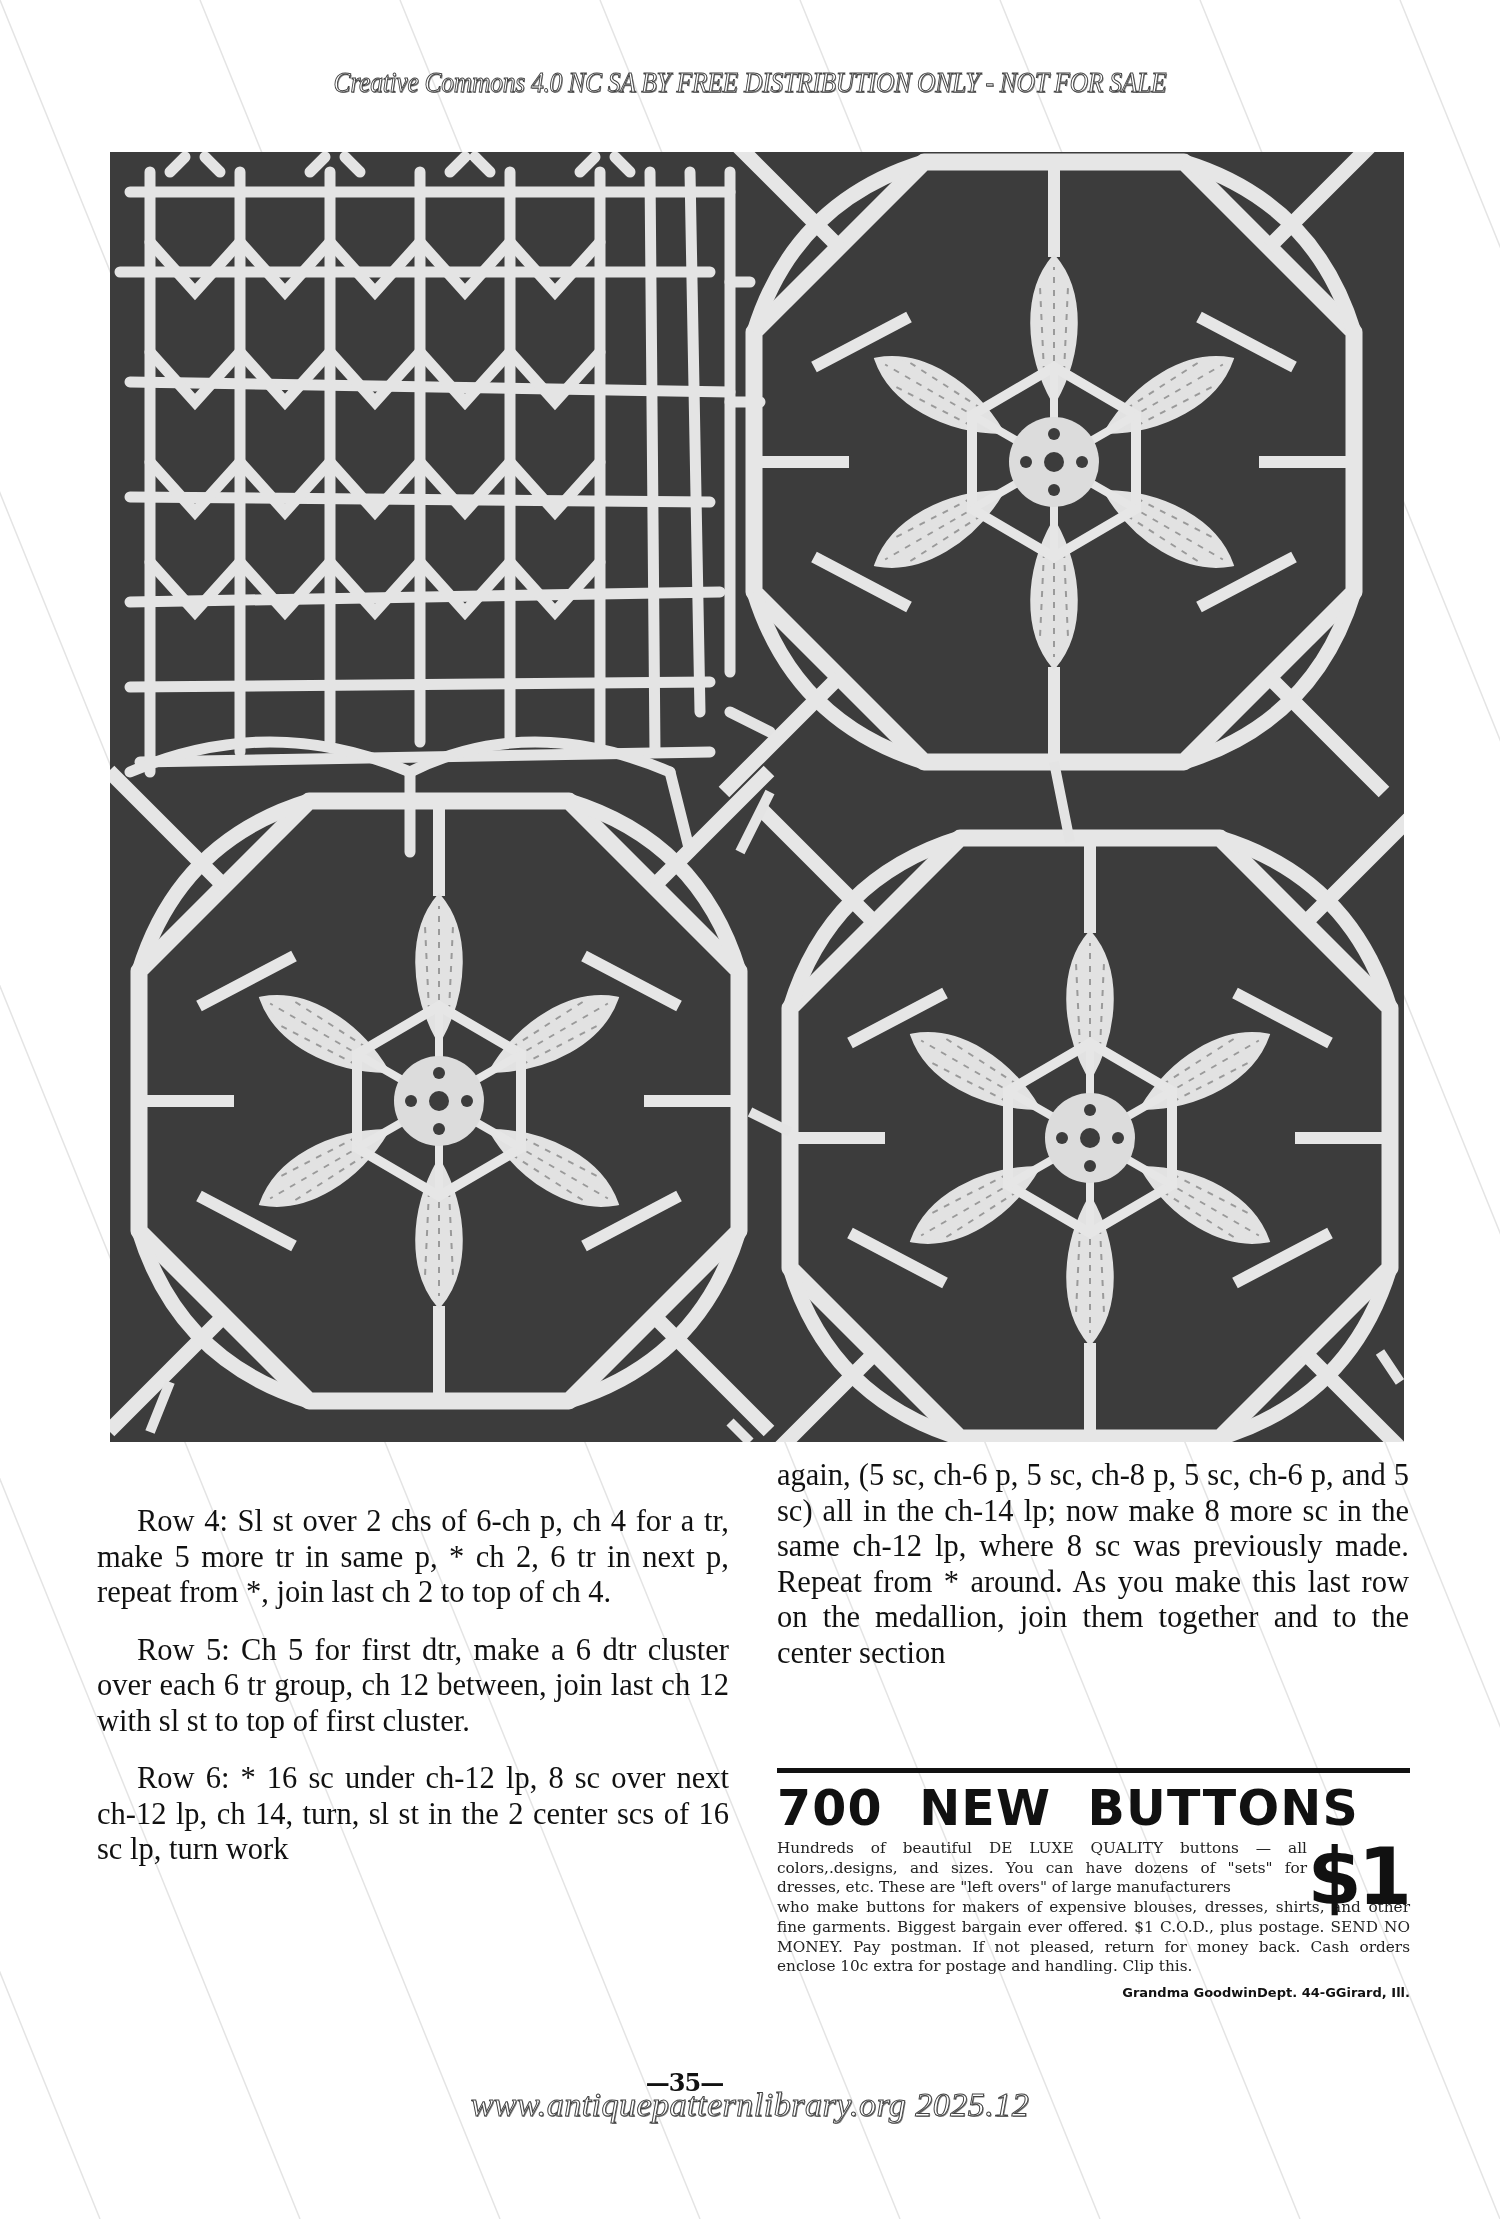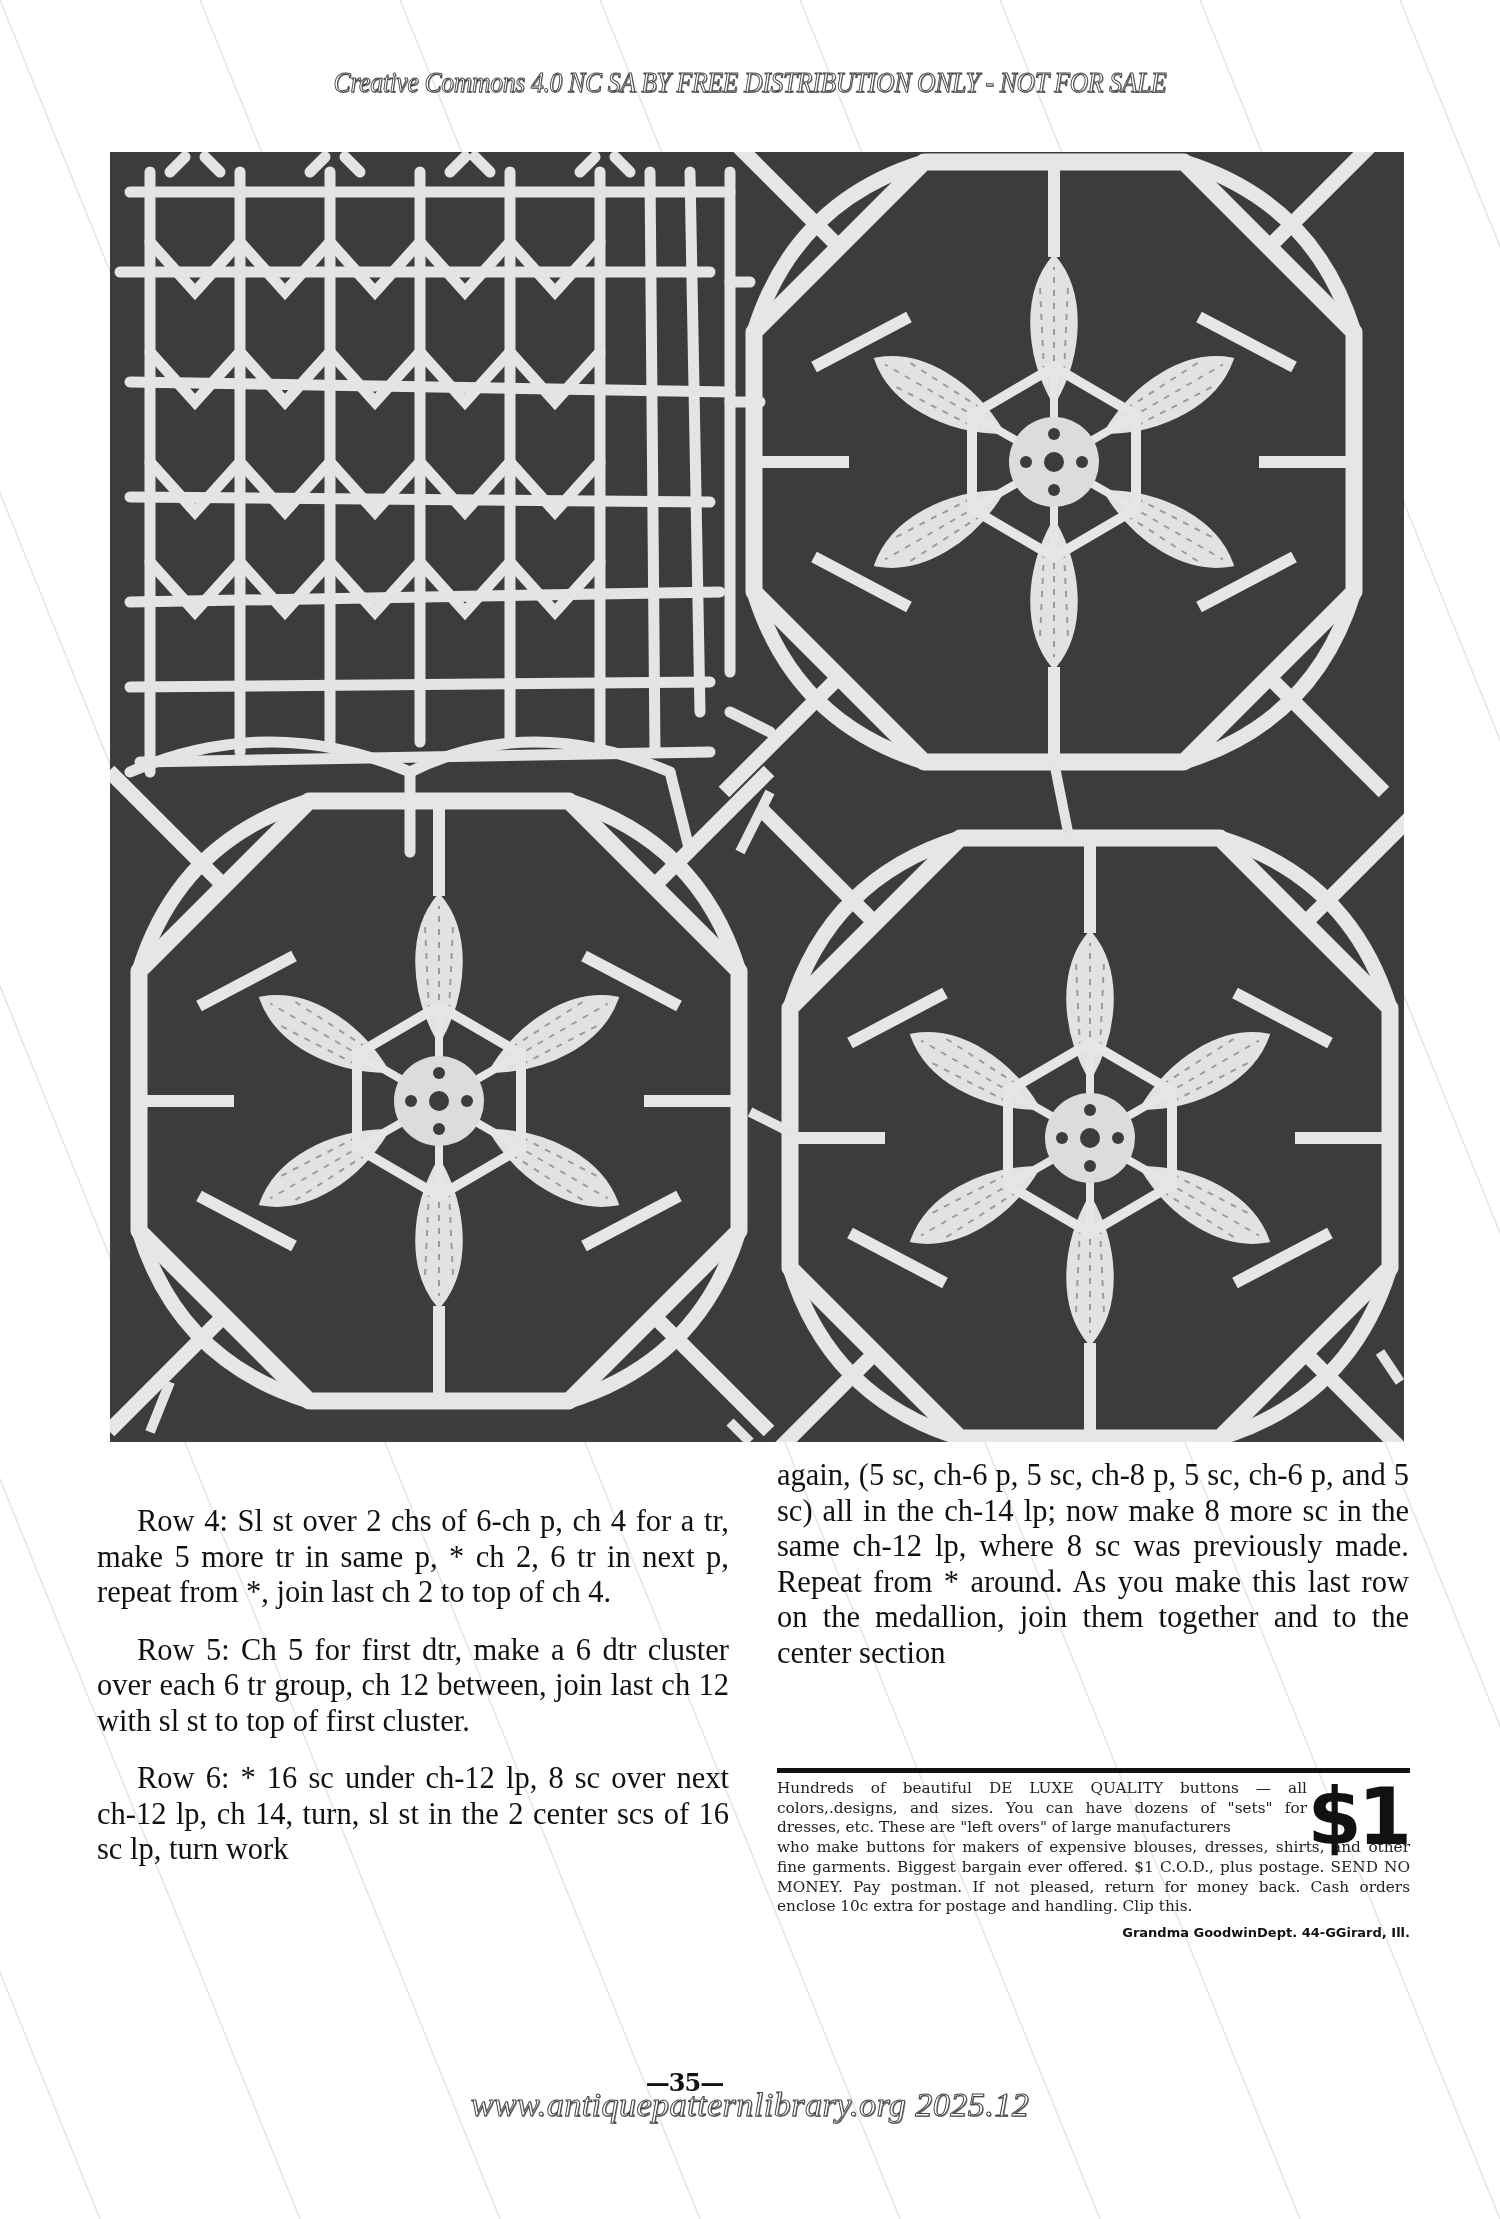--- a/index.html
+++ b/index.html
@@ -134,20 +134,21 @@
   <p class="para">Row 5: Ch 5 for first dtr, make a 6 dtr cluster over each 6 tr group, ch 12 between, join last ch 12 with sl st to top of first cluster.</p>
   <p class="para">Row 6: * 16 sc under ch-12 lp, 8 sc over next ch-12 lp, ch 14, turn, sl st in the 2 center scs of 16 sc lp, turn work</p>
 </div>
 
 <div class="col col-right">
   <p>again, (5 sc, ch-6 p, 5 sc, ch-8 p, 5 sc, ch-6 p, and 5 sc) all in the ch-14 lp; now make 8 more sc in the same ch-12 lp, where 8 sc was previously made. Repeat from * around. As you make this last row on the medallion, join them together and to the center section</p>
 </div>
 
 <div class="ad">
   <div class="ad-rule"></div>
+  <div class="ad-headline">700 NEW BUTTONS</div>
   <div class="ad-body-wrap">
     <div class="ad-price">$1</div>
     <div class="ad-body">
       <div class="first-lines">Hundreds of beautiful DE LUXE QUALITY buttons — all colors,.designs, and sizes. You can have dozens of "sets" for dresses, etc. These are "left overs" of large manufacturers</div>
       <div>who make buttons for makers of expensive blouses, dresses, shirts, and other fine garments. Biggest bargain ever offered. $1 C.O.D., plus postage. SEND NO MONEY. Pay postman. If not pleased, return for money back. Cash orders enclose 10c extra for postage and handling. Clip this.</div>
     </div>
   </div>
   <div class="ad-footer">
     <span>Grandma Goodwin</span>
     <span>Dept. 44-G</span>

